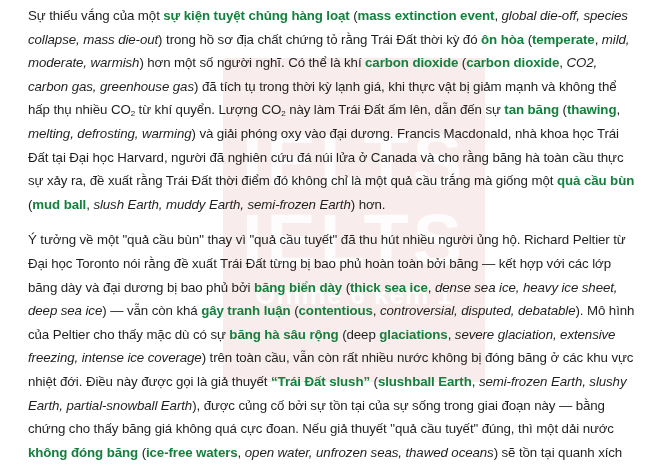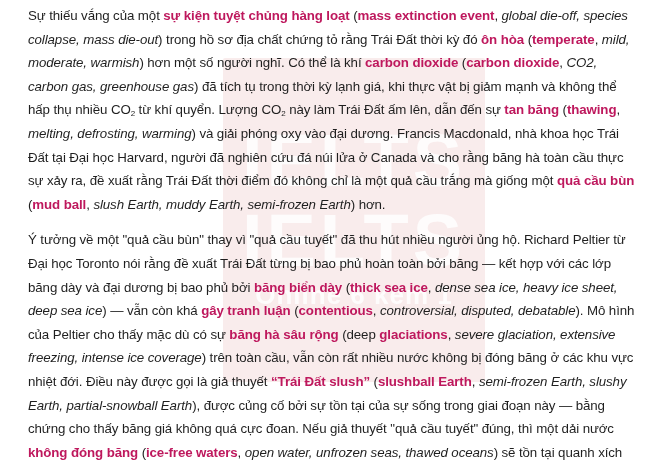--- a/index.html
+++ b/index.html
@@ -8,21 +8,21 @@
   .watermark { position:absolute; left:223px; top:58px; width:262px; height:324px;
                pointer-events:none; z-index:0; }
   .wm-block { position:absolute; inset:0; background:#f4dcdc; opacity:0.55; border-radius:2px; }
   .wm-text { position:absolute; left:0; right:0; text-align:center; color:#ffffff;
              font-weight:bold; font-family:"Liberation Sans", sans-serif; opacity:0.85; }
   .wm-ielts { top:60px; font-size:74px; letter-spacing:4px; }
   .wm-tutor { top:140px; font-size:74px; letter-spacing:4px; }
   .wm-online { top:222px; font-size:26px; letter-spacing:1px; }
   .content { position:relative; z-index:1; padding:4px 14px 0 28px; }
   p.para { margin:0 0 12px 0; font-size:13.3px; line-height:23.6px; letter-spacing:-0.1px; }
-  p.para b { font-weight:bold; color:#be185d; }
+  p.para b { font-weight:bold; color:#15803d; }
   p.para i { font-style:italic; }
   sub { font-size:8px; vertical-align:-2px; line-height:0; }
 </style>
 </head>
 <body>
 
 <div class="watermark">
   <div class="wm-block"></div>
   <div class="wm-text wm-ielts">IELTS</div>
   <div class="wm-text wm-tutor">IELTS</div>

